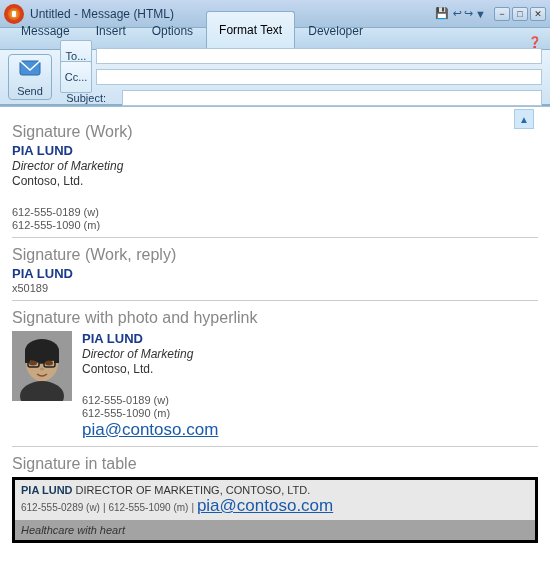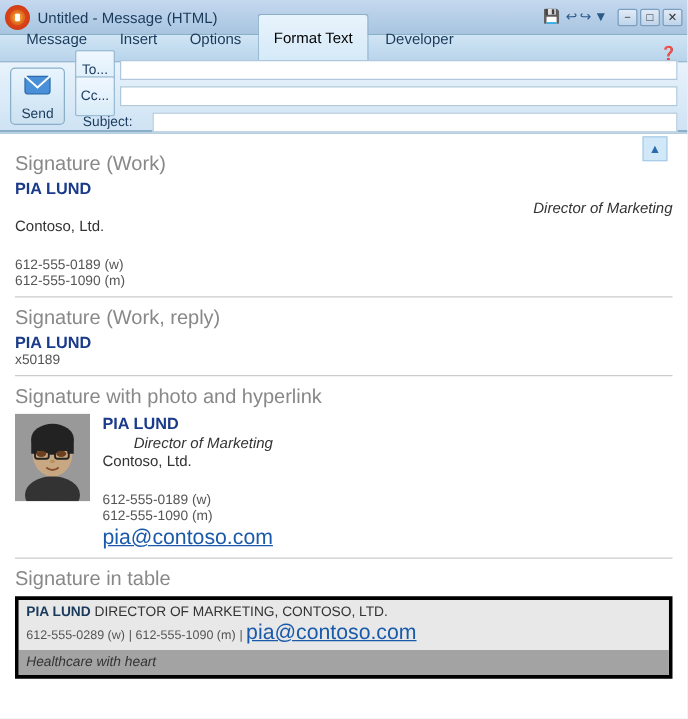--- a/index.html
+++ b/index.html
@@ -203,21 +203,20 @@
       font-size: 13px;
       font-weight: bold;
       color: #1a3a8a;
       margin-bottom: 1px;
     }
     .sig-title {
       font-style: italic;
       font-size: 12px;
       color: #333;
       margin-bottom: 1px;
-      text-align: right;
     }
     .sig-company {
       font-size: 12px;
       color: #333;
       margin-bottom: 4px;
     }
     .sig-phone {
       font-size: 11px;
       color: #555;
       margin-bottom: 1px;

